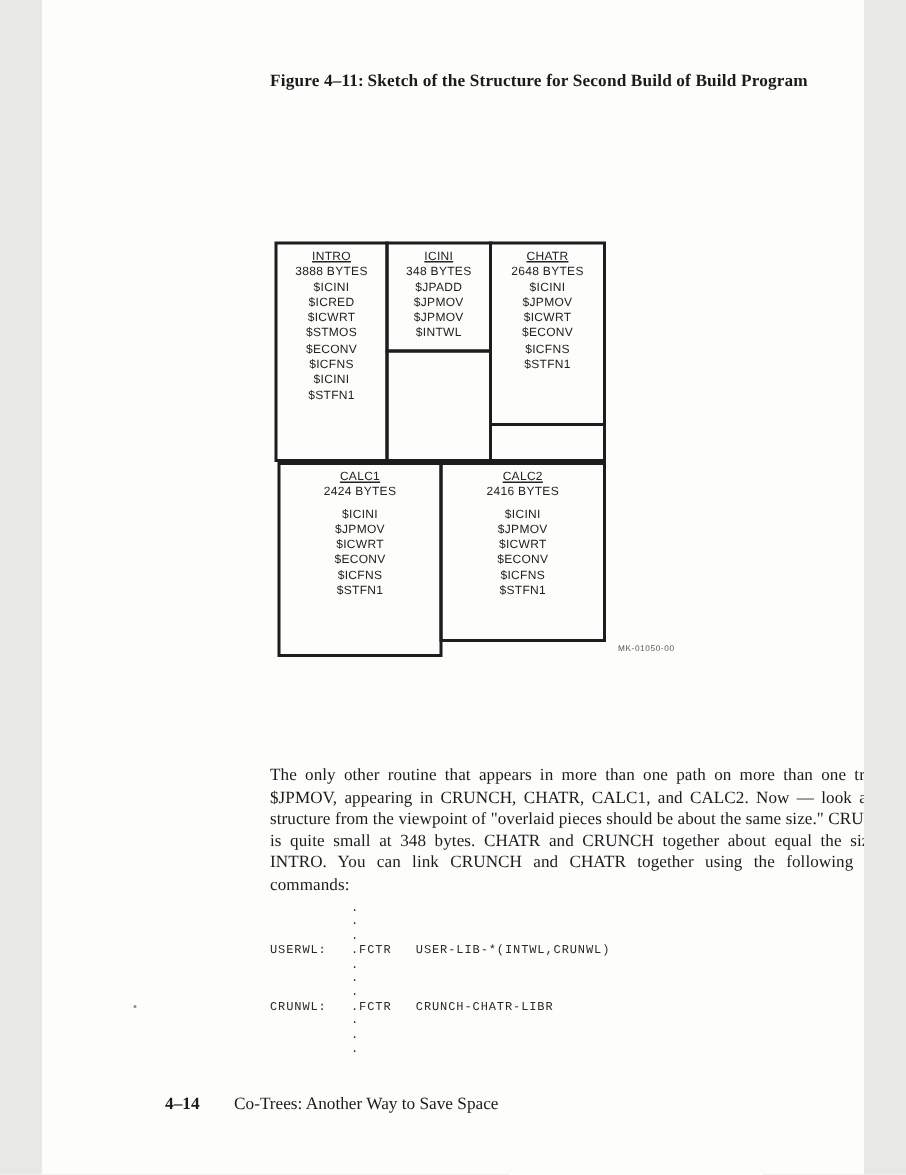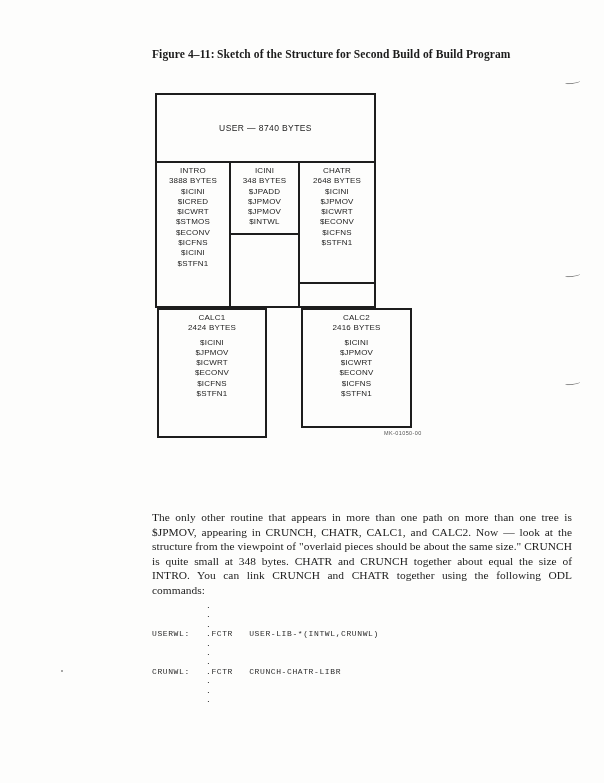--- a/index.html
+++ b/index.html
@@ -1,19 +1,19 @@
 <!DOCTYPE html>
 <html><head>
 <meta charset="utf-8">
 <style>
   * { margin: 0; padding: 0; box-sizing: border-box; }
   html, body { background: #e8e8e6; }
   .page {
     position: relative;
-    width: 604px;
+    width: 548px;
     height: 783px;
     margin: 0 auto;
     background: #fdfdfc;
     color: #1b1b1b;
     overflow: hidden;
     font-family: "Liberation Serif", serif;
   }
 
   
   .fig-caption {
@@ -41,31 +41,31 @@
     line-height: 10.3px;
     letter-spacing: 0.2px;
     color: #222;
   }
   .dbox {
     position: absolute;
     border: 2px solid #1d1d1d;
     background: transparent;
     text-align: center;
   }
-  .dbox .box-title { padding-top: 3px; }
+  .dbox .box-title { padding-top: 3px; text-decoration: underline; }
   .user-box  { left: 0;   top: 0;   width: 221px; height: 70px;
                display: flex; align-items: center; justify-content: center;
                font-size: 8.5px; letter-spacing: 0.4px; }
   .intro-box { left: 0;   top: 68px;  width: 76px;  height: 147px; }
   .crunch-box{ left: 74px; top: 68px; width: 71px;  height: 74px; }
   .crunch-empty { left: 74px; top: 140px; width: 71px; height: 75px; }
   .chatr-box { left: 143px; top: 68px; width: 78px; height: 123px; }
   .chatr-empty { left: 143px; top: 189px; width: 78px; height: 26px; }
   .calc1-box { left: 2px;   top: 215px; width: 110px; height: 130px; }
-  .calc2-box { left: 110px; top: 215px; width: 111px; height: 120px; margin-left: 36px; }
+  .calc2-box { left: 110px; top: 215px; width: 111px; height: 120px; }
   .calc1-box .symbols, .calc2-box .symbols { margin-top: 4px; }
 
   .mk-label {
     position: absolute;
     left: 384px;
     top: 430px;
     font-family: "Liberation Sans", sans-serif;
     font-size: 5.5px;
     letter-spacing: 0.4px;
     color: #555;
@@ -136,23 +136,20 @@
 
 <div class="page">
 
   <div class="fig-caption">
     <div class="fig-label">Figure 4–11:</div>
     <div class="fig-title">Sketch of the Structure for Second Build of Build Program</div>
   </div>
 
   <div class="diagram">
 
-    <div class="dbox user-box">
-      <span>USER — 8740 BYTES</span>
-    </div>
 
     <div class="dbox intro-box">
       <div class="box-title">INTRO</div>
       <div>3888 BYTES</div>
       <div class="symbols">
           <div>$ICINI</div>
           <div>$ICRED</div>
           <div>$ICWRT</div>
           <div>$STMOS</div>
           <div>$ECONV</div>
@@ -225,19 +222,23 @@
           .
 USERWL:   .FCTR   USER-LIB-*(INTWL,CRUNWL)
           .
           .
           .
 CRUNWL:   .FCTR   CRUNCH-CHATR-LIBR
           .
           .
           .</pre>
 
+  <div class="footer">
+    <div class="page-num">4–14</div>
+    <div>Co-Trees: Another Way to Save Space</div>
+  </div>
 
   <div class="margin-mark mark-1"></div>
   <div class="margin-mark mark-2"></div>
   <div class="margin-mark mark-3"></div>
   <div class="artifact-dot"></div>
 
 </div>
 
 </body></html>

